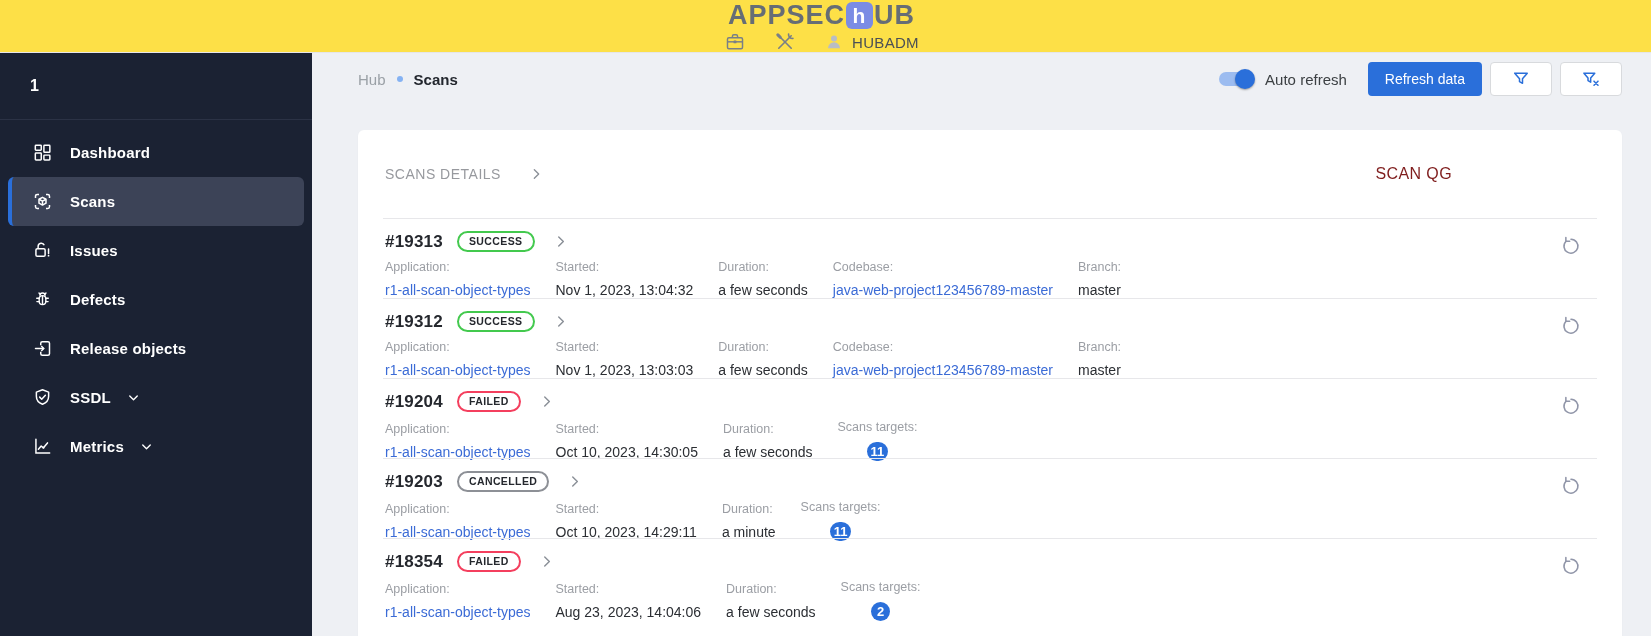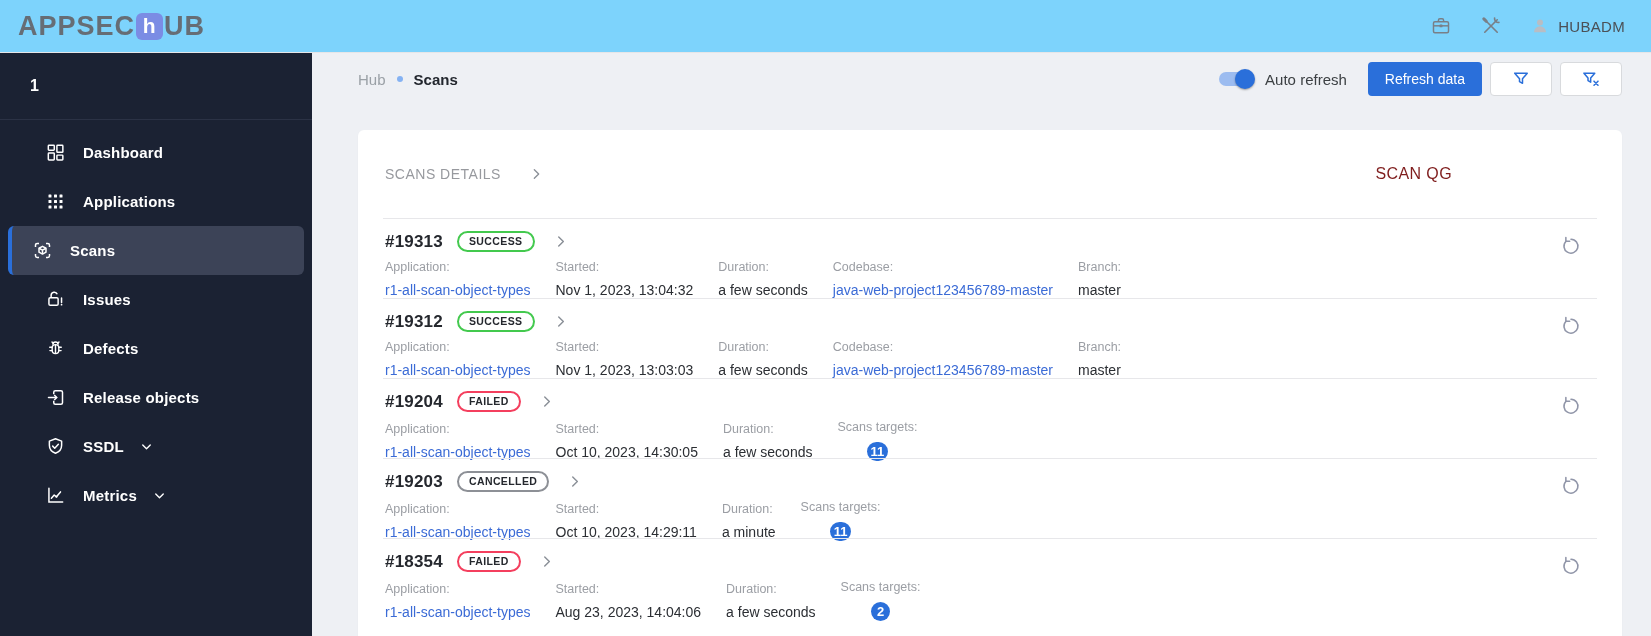--- a/index.html
+++ b/index.html
@@ -1,22 +1,22 @@
 <!DOCTYPE html>
 <html><head>
 <meta charset="utf-8">
 <style>
   * { margin:0; padding:0; box-sizing:border-box; }
   html,body { width:1651px; height:636px; overflow:hidden; background:#eef0f4;
               font-family:"Liberation Sans", sans-serif; }
 
   
-  .topbar { height:53px; background:#7dd3fc; border-bottom:1px solid #e6e6e8;
+  .topbar { height:53px; background:#fde047; border-bottom:1px solid #e6e6e8;
             display:flex; align-items:center; justify-content:space-between;
-            padding:0 26px 0 18px; }
+            padding:0 26px 0 18px;flex-direction:column; }
   .logo { display:flex; align-items:center; font-size:27px; font-weight:bold;
           color:#666d75; letter-spacing:1px; }
   .logo-accent { width:27px; height:27px; background:#7b8ce4; border-radius:6px;
                  color:#fff; display:inline-flex; align-items:center; justify-content:center;
                  font-size:21px; font-weight:bold; margin:0 1px; }
   .topbar-right { display:flex; align-items:center; gap:28px; }
   .tb-icon { color:#797f87; width:22px; height:22px; cursor:pointer; }
   .user-chip { display:flex; align-items:center; gap:8px; cursor:pointer; }
   .user-chip .tb-icon { color:#b9bdc4; width:20px; height:20px; }
   .user-name { color:#4b5056; font-size:15px; letter-spacing:.3px; }
@@ -24,21 +24,21 @@
   
   .shell { display:flex; height:583px; }
 
   
   .sidebar { width:312px; flex-shrink:0; background:#1b2233; color:#fff; }
   .sidebar-top { height:67px; display:flex; align-items:center; padding-left:30px;
                  font-size:16px; font-weight:bold; border-bottom:1px solid #2b3245;
                  cursor:pointer; }
   .nav { padding-top:8px; }
   .nav-item { display:flex; align-items:center; height:49px; padding-left:32px;
-              font-size:15px; font-weight:bold; cursor:pointer; letter-spacing:.2px;margin-left:13px; }
+              font-size:15px; font-weight:bold; cursor:pointer; letter-spacing:.2px; }
   .nav-item .nav-icon { width:21px; height:21px; margin-right:17px; flex-shrink:0; }
   .nav-item.active { background:#3c4357; border-left:4px solid #2a6fda;
                      border-radius:6px; margin:0 8px; padding-left:20px; }
   .chev-down { width:15px; height:15px; margin-left:15px; color:#fff; }
 
   
   .main { flex:1; padding:0 29px 0 46px; }
   .subheader { height:52px; display:flex; align-items:center; }
   .crumb-root { color:#9aa0a6; font-size:15px; cursor:pointer; }
   .crumb-dot { width:6px; height:6px; border-radius:50%; background:#85b2f3; margin:0 11px; }
@@ -144,36 +144,20 @@
           <svg viewBox="0 0 24 24" fill="none" stroke="currentColor" stroke-width="1.7">
             <rect x="3.8" y="3.8" width="6.8" height="5.6" rx="0.8"></rect>
             <rect x="13.6" y="3.8" width="6.8" height="8" rx="0.8"></rect>
             <rect x="3.8" y="12.6" width="6.8" height="8" rx="0.8"></rect>
             <rect x="13.6" y="15" width="6.8" height="5.6" rx="0.8"></rect>
           </svg>
         </span>
         <span>Dashboard</span>
       </div>
 
-      <div class="nav-item">
-        <span class="nav-icon">
-          <svg viewBox="0 0 24 24" fill="currentColor">
-            <rect x="4" y="4" width="3.4" height="3.4" rx="0.6"></rect>
-              <rect x="10.3" y="4" width="3.4" height="3.4" rx="0.6"></rect>
-              <rect x="16.6" y="4" width="3.4" height="3.4" rx="0.6"></rect>
-            <rect x="4" y="10.3" width="3.4" height="3.4" rx="0.6"></rect>
-              <rect x="10.3" y="10.3" width="3.4" height="3.4" rx="0.6"></rect>
-              <rect x="16.6" y="10.3" width="3.4" height="3.4" rx="0.6"></rect>
-            <rect x="4" y="16.6" width="3.4" height="3.4" rx="0.6"></rect>
-              <rect x="10.3" y="16.6" width="3.4" height="3.4" rx="0.6"></rect>
-              <rect x="16.6" y="16.6" width="3.4" height="3.4" rx="0.6"></rect>
-          </svg>
-        </span>
-        <span>Applications</span>
-      </div>
 
       <div class="nav-item active">
         <span class="nav-icon">
           <svg viewBox="0 0 24 24" fill="none" stroke="currentColor" stroke-width="1.7" stroke-linejoin="round">
             <path d="M4 8V6a2 2 0 0 1 2-2h2M16 4h2a2 2 0 0 1 2 2v2M20 16v2a2 2 0 0 1-2 2h-2M8 20H6a2 2 0 0 1-2-2v-2"></path>
             <path d="M12 7.2 16 9.4v4.5l-4 2.2-4-2.2V9.4z"></path>
             <path d="M8 9.4l4 2.2 4-2.2M12 11.6v4.5"></path>
           </svg>
         </span>
         <span>Scans</span>

